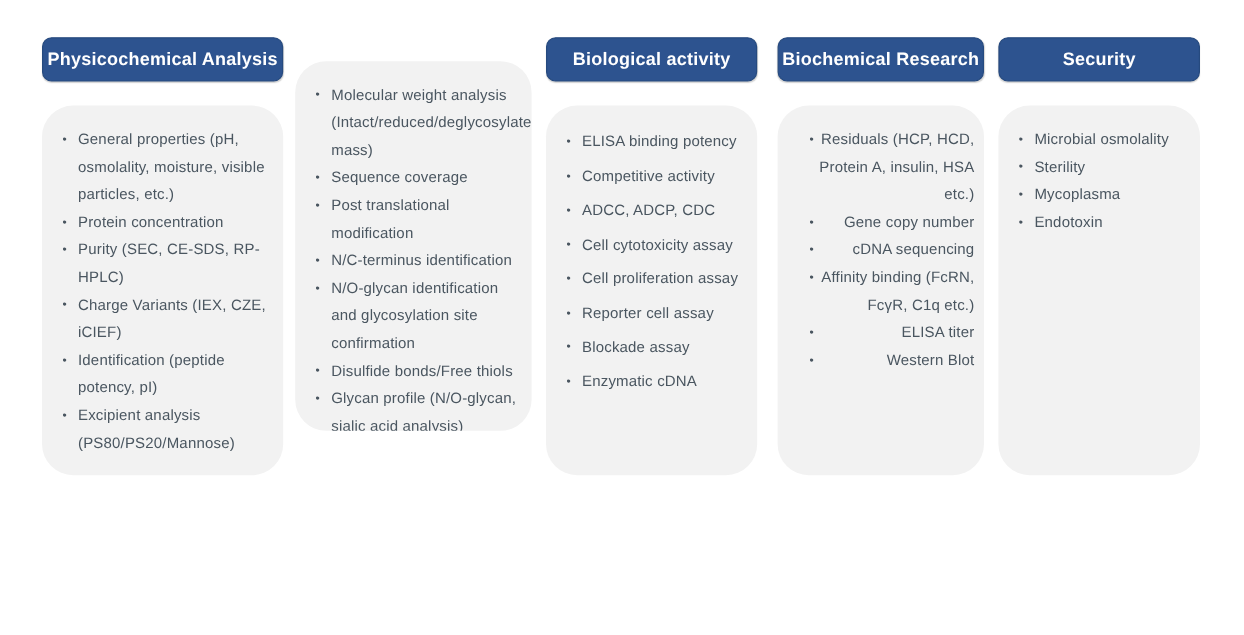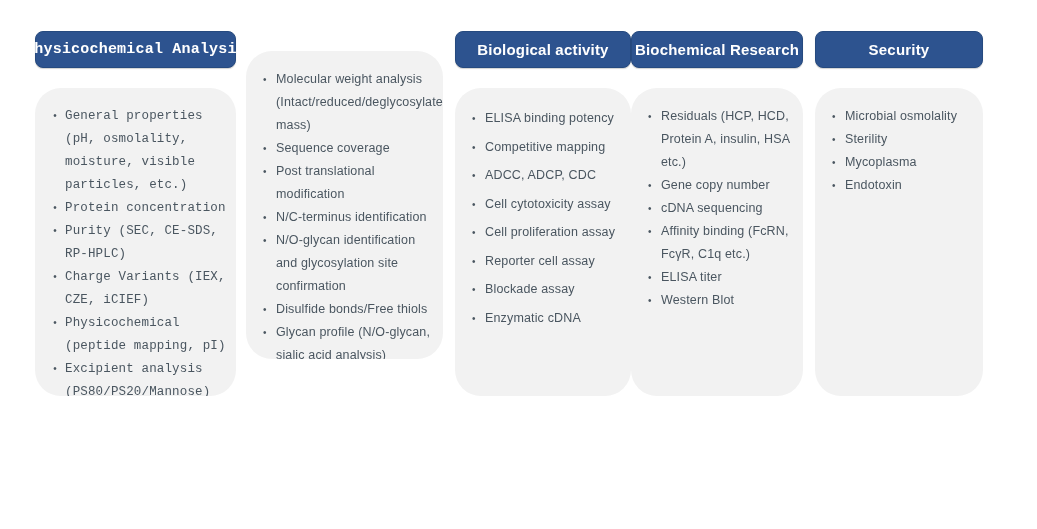--- a/index.html
+++ b/index.html
@@ -13,24 +13,24 @@
   html,body{width:1037px;height:529px;background:#ffffff;overflow:hidden;}
   body{font-family:"Liberation Sans", sans-serif;}
   .canvas{
     position:relative;width:1037px;height:529px;background:#ffffff;
   }
   .columns-row{
     display:flex;align-items:flex-start;
     padding:31px 0 0 35px;
   }
   .column{display:flex;flex-direction:column;flex:0 0 auto;}
-  .col-0{width:201px;font-family:Liberation Mono, monospace;}
+  .col-0{width:201px;}
   .col-1{width:197px;margin-left:10px;}
   .col-2{width:176px;margin-left:12px;}
-  .col-3{width:172px;}
+  .col-3{width:172px;margin-left:17px;text-align:right;}
   .col-4{width:168px;margin-left:12px;}
   .col-header{
     height:37px;border-radius:8px;
     background:var(--accent);
     border:1px solid var(--accent-border);
     color:var(--header-text);
     font-size:15px;font-weight:700;letter-spacing:.2px;
     display:flex;align-items:center;justify-content:center;
     box-shadow:0 1px 1px rgba(0,0,0,.18);
     white-space:nowrap;
@@ -75,21 +75,21 @@
             <li class="item">
               <span class="bullet">•</span>
               <span class="item-text">Purity (SEC,  CE-SDS, RP-HPLC)</span>
             </li>
             <li class="item">
               <span class="bullet">•</span>
               <span class="item-text">Charge Variants (IEX, CZE, iCIEF)</span>
             </li>
             <li class="item">
               <span class="bullet">•</span>
-              <span class="item-text">Physicochemical (peptide mapping, pI)</span>
+              <span class="item-text">Identification (peptide potency, pI)</span>
             </li>
             <li class="item">
               <span class="bullet">•</span>
               <span class="item-text">Excipient analysis (PS80/PS20/Mannose)</span>
             </li>
           </ul>
     </div>
   </div>
 
   <div class="column col-1">
@@ -130,21 +130,21 @@
   <div class="column col-2 loose">
     <div class="col-header">Biological activity</div>
     <div class="col-body">
       <ul class="item-list">
             <li class="item">
               <span class="bullet">•</span>
               <span class="item-text">ELISA binding potency</span>
             </li>
             <li class="item">
               <span class="bullet">•</span>
-              <span class="item-text">Competitive mapping</span>
+              <span class="item-text">Competitive activity</span>
             </li>
             <li class="item">
               <span class="bullet">•</span>
               <span class="item-text">ADCC, ADCP, CDC</span>
             </li>
             <li class="item">
               <span class="bullet">•</span>
               <span class="item-text">Cell cytotoxicity assay</span>
             </li>
             <li class="item">

